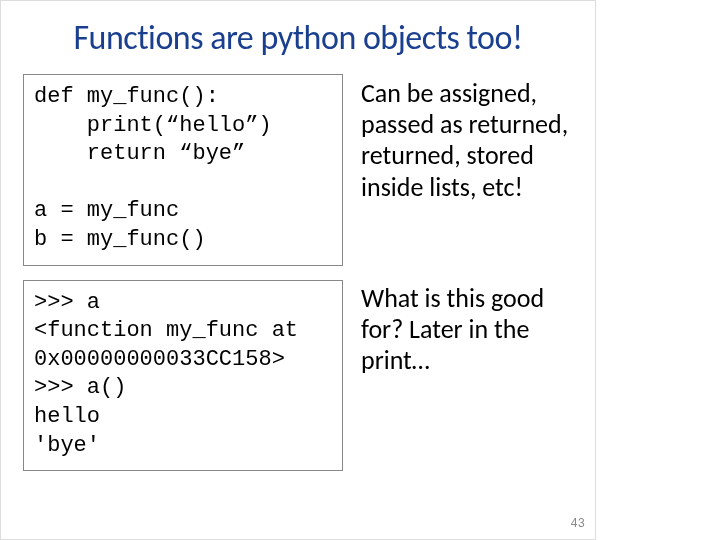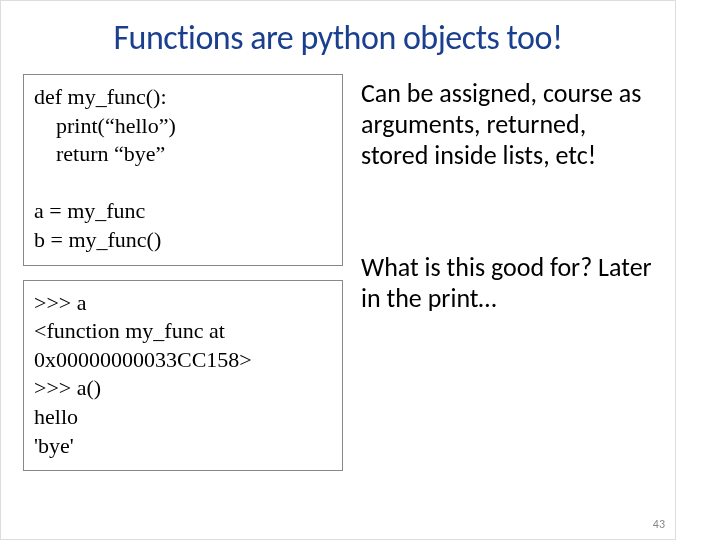--- a/index.html
+++ b/index.html
@@ -1,24 +1,24 @@
 <!DOCTYPE html>
 <html><head>
 <meta charset="utf-8">
 <style>
   * { margin: 0; padding: 0; box-sizing: border-box; }
   html, body { width: 720px; height: 540px; background: #fff; font-family: Calibri, "Segoe UI", Arial, sans-serif; position: relative; }
-  .slide { width: 676px; height: 540px; border: 1px solid #ddd; position: relative; padding: 10px 22px 0 22px; }
+  .slide { width: 596px; height: 540px; border: 1px solid #ddd; position: relative; padding: 10px 22px 0 22px; }
   .title { color: #1a3f8f; font-size: 34px; font-weight: 400; text-align: center; margin-top: 6px; margin-bottom: 16px; letter-spacing: -0.5px; }
   .content { display: flex; gap: 18px; }
   .left-col { flex: 0 0 320px; display: flex; flex-direction: column; gap: 14px; }
   .right-col { flex: 1; display: flex; flex-direction: column; gap: 80px; padding-top: 4px; }
-  .codebox { border: 1px solid #888; padding: 8px 10px 10px 10px; font-family: Liberation Serif, serif; font-size: 22px; line-height: 1.3; white-space: pre; color: #000; background: #fff; }
+  .codebox { border: 1px solid #888; padding: 8px 10px 10px 10px; font-family: Liberation Mono, monospace; font-size: 22px; line-height: 1.3; white-space: pre; color: #000; background: #fff; }
   .prose { font-size: 26px; line-height: 1.2; color: #000; }
-  .pagenum { position: absolute; right: 10px; bottom: 8px; font-size: 12px; color: #888; }
+  .pagenum { position: absolute; right: 10px; bottom: 8px; font-size: 12px; color: #888; font-family: Liberation Mono, monospace; }
 </style>
 </head>
 <body>
 
 <div class="slide">
   <h1 class="title">Functions are python objects too!</h1>
 
   <div class="content">
     <div class="left-col">
       <div class="codebox">def my_func():
@@ -28,19 +28,19 @@
 a = my_func
 b = my_func()</div>
       <div class="codebox">&gt;&gt;&gt; a
 &lt;function my_func at
 0x00000000033CC158&gt;
 &gt;&gt;&gt; a()
 hello
 'bye'</div>
     </div>
     <div class="right-col">
-      <div class="prose">Can be assigned, course as arguments, returned, stored inside lists, etc!</div>
+      <div class="prose">Can be assigned, passed as returned, returned, stored inside lists, etc!</div>
       <div class="prose">What is this good for? Later in the print…</div>
     </div>
   </div>
 
   <div class="pagenum">43</div>
 </div>
 
 </body></html>

